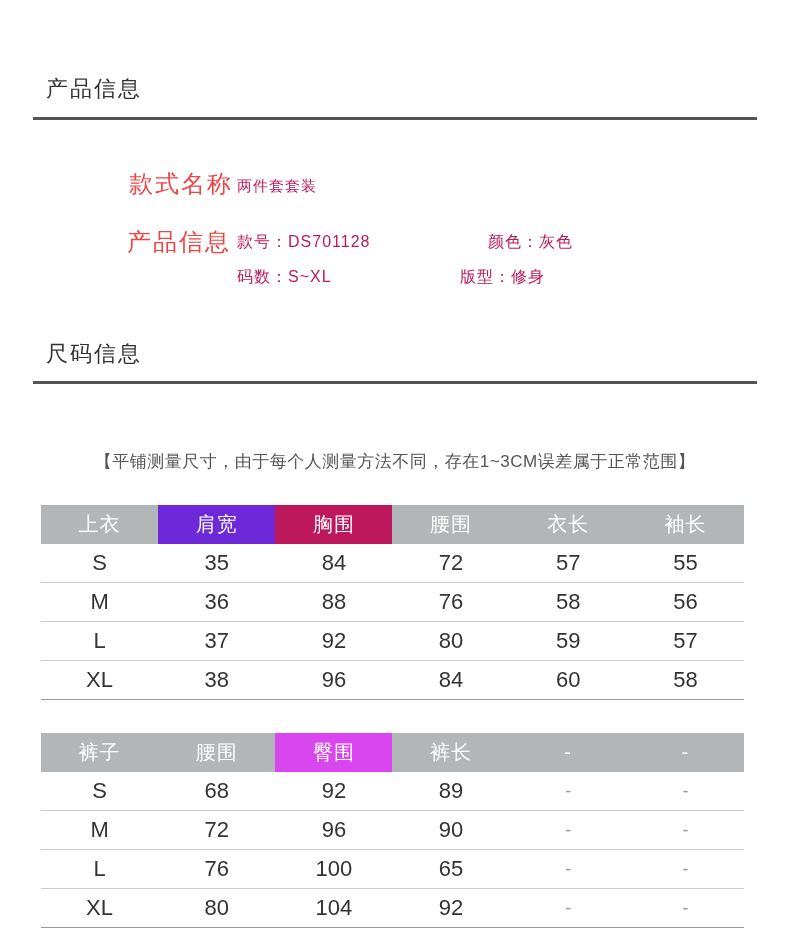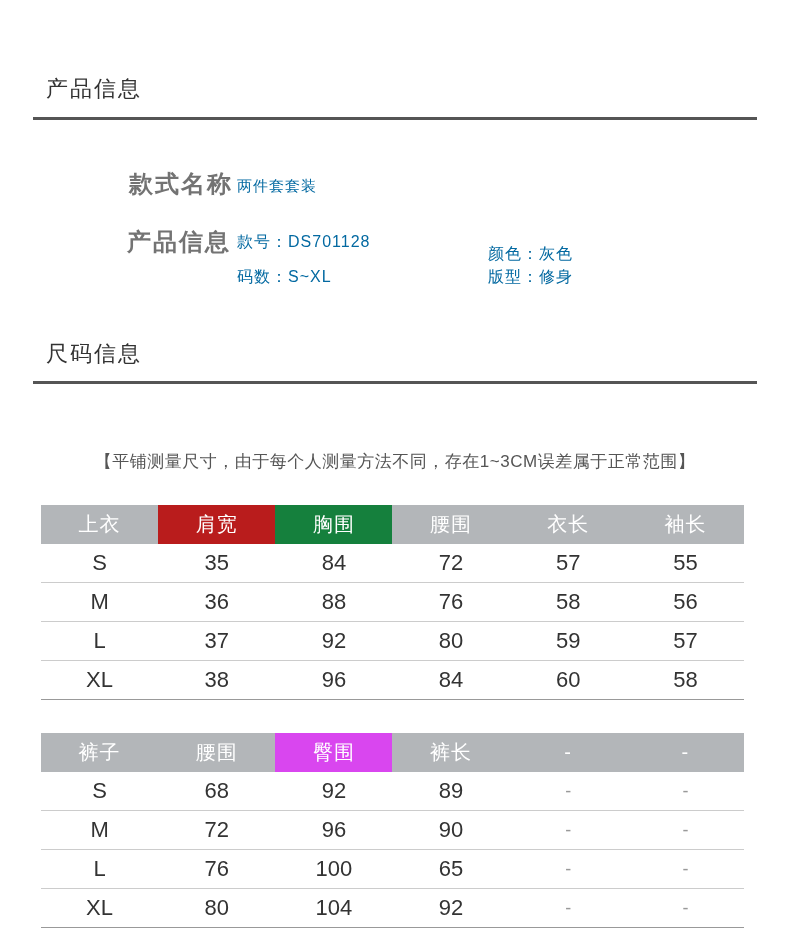--- a/index.html
+++ b/index.html
@@ -29,40 +29,40 @@
     width:724px;
     height:3px;
     background:#555555;
   }
   .r1 { top:117px; }
   .r2 { top:381px; }
 
   .big-label {
     position:absolute;
     font-size:24px;
-    font-weight:700;
-    color:#737373;
+    font-weight:400;
+    color:#ef4444;
     letter-spacing:2px;
     white-space:nowrap;
   }
   .style-label { left:129px; top:168px; }
   .pinfo-label { left:127px; top:226px; }
 
   .field {
     position:absolute;
     font-size:16px;
-    color:#0369a1;
+    color:#be185d;
     letter-spacing:1px;
     white-space:nowrap;
   }
   .style-value { left:237px; top:177px; font-size:15px; }
   .f-model { left:237px; top:232px; }
-  .f-color { left:488px; top:232px;margin-top:12px; }
+  .f-color { left:488px; top:232px; }
   .f-sizes { left:237px; top:267px; }
-  .f-fit   { left:488px; top:267px; }
+  .f-fit   { left:460px; top:267px; }
 
   .size-note {
     position:absolute;
     left:0; top:427px;
     width:790px;
     text-align:center;
     font-size:17px;
     color:#555555;
     letter-spacing:0.5px;
     margin-top:23px;
@@ -120,22 +120,22 @@
 
   <h2 class="sec-title t2">尺码信息</h2>
   <div class="rule r2"></div>
 
   <div class="size-note">【平铺测量尺寸，由于每个人测量方法不同，存在1~3CM误差属于正常范围】</div>
 
   <table class="size-table tbl1">
     <thead>
         <tr>
           <th style="background: rgb(179, 182, 185); color: rgb(255, 255, 255); margin-left: 46px;">上衣</th>
-          <th style="background: #b91c1c; color: rgb(255, 255, 255);">肩宽</th>
-          <th style="background: #15803d; color: rgb(255, 255, 255);">胸围</th>
+          <th style="background: #6d28d9; color: rgb(255, 255, 255);">肩宽</th>
+          <th style="background: #be185d; color: rgb(255, 255, 255);">胸围</th>
           <th style="background: rgb(179, 182, 185); color: rgb(255, 255, 255);">腰围</th>
           <th style="background: rgb(179, 182, 185); color: rgb(255, 255, 255);">衣长</th>
           <th style="background: rgb(179, 182, 185); color: rgb(255, 255, 255); margin-top: 32px;">袖长</th>
         </tr>
       </thead>
     <tbody>
         <tr>
           <td>S</td>
           <td>35</td>
           <td>84</td>

